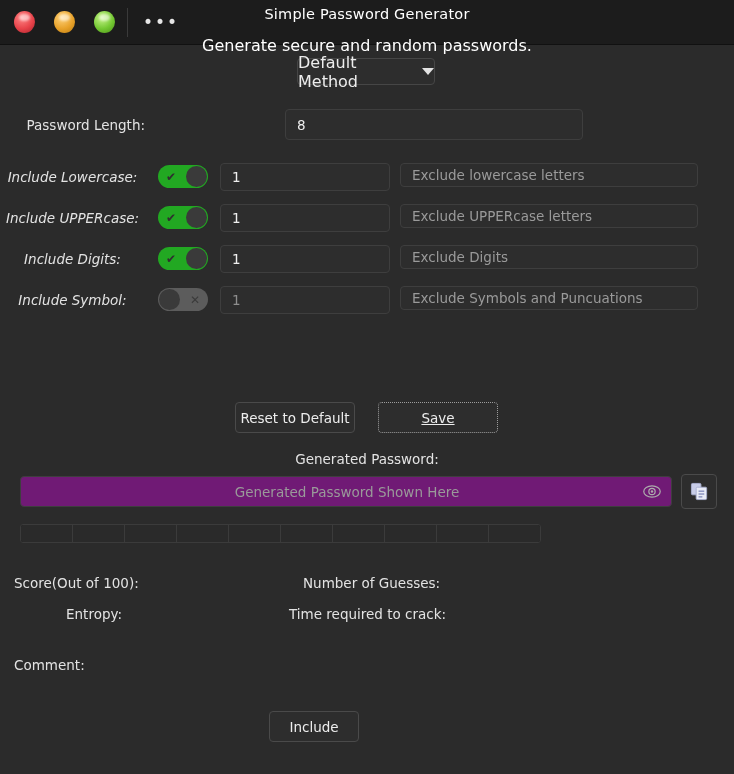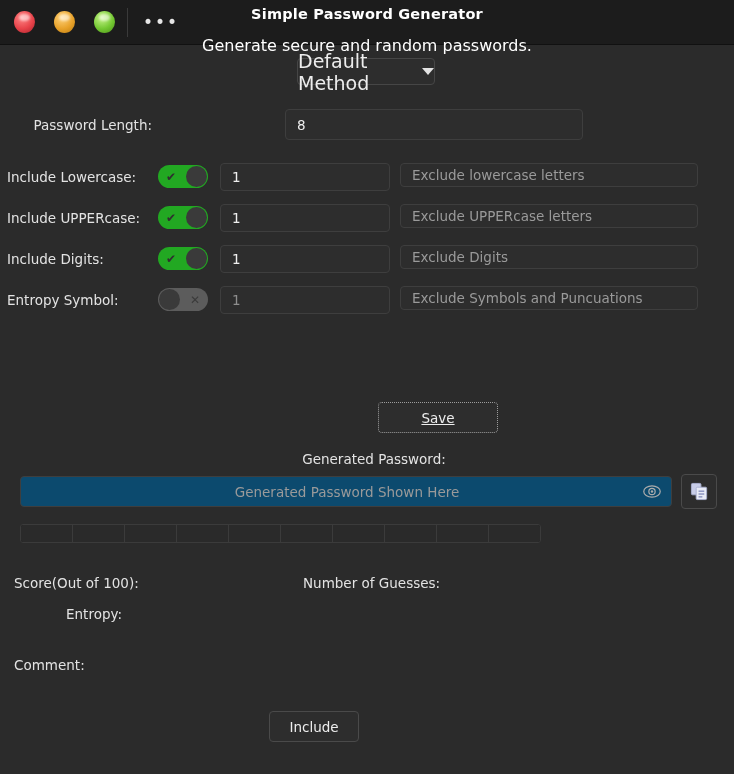--- a/index.html
+++ b/index.html
@@ -29,25 +29,25 @@
   .light.yellow { background: radial-gradient(circle at 38% 30%, #ffd27a 0%, #e8a22a 55%, #b97a10 100%); }
   .light.green  { background: radial-gradient(circle at 38% 30%, #c8f58b 0%, #74c832 55%, #4a9018 100%); }
 
   .tb-sep { position: absolute; left: 127px; top: 8px; width: 1px; height: 29px; background: #3a3a3a; }
   .dots {
     position: absolute; left: 143px; top: 15px;
     color: #e6e6e6; font-size: 17px; letter-spacing: 2px; line-height: 14px;
     user-select: none;
   }
   .title-wrap { position: absolute; left: 0; top: 6px; width: 734px; text-align: center; }
-  .app-title { font-size: 14.5px; font-weight: bold; color: #ffffff; letter-spacing: .2px; }
+  .app-title { font-size: 14.5px; font-weight: normal; color: #ffffff; letter-spacing: .2px; }
   .app-sub { font-size: 16px; color: #ffffff; margin-top: 14px; }
 
   
-  .label { color: #e3e3e3; font-size: 13.5px; margin-left: 7px; }
+  .label { color: #e3e3e3; font-size: 13.5px; }
   .input {
     background: #2d2d2d;
     border: 1px solid #3e3e3e;
     border-radius: 4px;
     color: #efefef;
     font-size: 13.5px;
     font-family: "DejaVu Sans", "Liberation Sans", sans-serif;
     padding: 0 11px;
     outline: none;
   }
@@ -64,33 +64,33 @@
     cursor: pointer;
   }
   .btn.focused { border: 1px dotted #9d9d9d; text-decoration: underline; }
 
   
   .method-btn {
     position: absolute; left: 297px; top: 58px; width: 138px; height: 27px;
     display: flex; align-items: center; justify-content: center; gap: 14px;
     background: #2d2d2d; border: 1px solid #464646; border-radius: 4px;
   }
-  .method-btn .mlabel { color: #ededed; font-size: 19px; }
+  .method-btn .mlabel { color: #ededed; font-size: 16px; }
   .caret {
     width: 0; height: 0; border-left: 6px solid transparent;
     border-right: 6px solid transparent; border-top: 7px solid #e2e2e2;
   }
 
   
   .len-label { position: absolute; left: 0; top: 117px; width: 145px; text-align: right; }
   .len-input { position: absolute; left: 285px; top: 109px; width: 298px; height: 31px; }
 
   
   .row { position: absolute; left: 0; width: 734px; height: 28px; }
-  .row .rlabel { position: absolute; left: 0; top: 6px; width: 145px; text-align: left; }
+  .row .rlabel { position: absolute; left: 0; top: 6px; width: 145px; text-align: center; font-style: italic; }
 
   .toggle {
     position: absolute; left: 158px; top: 2px;
     width: 50px; height: 23px; border-radius: 12px;
     display: flex; align-items: center; cursor: pointer;
   }
   .toggle.on  { background: #22a822; justify-content: flex-end; }
   .toggle.off { background: #5c5c5c; justify-content: flex-start; }
   .knob { width: 21px; height: 21px; border-radius: 50%; background: #3a3a3a; margin: 0 1px; }
   .tmark {
@@ -105,21 +105,21 @@
 
   
   .reset-btn { position: absolute; left: 235px; top: 402px; width: 120px; height: 31px; }
   .save-btn  { position: absolute; left: 378px; top: 402px; width: 120px; height: 31px; }
 
   .gen-pw-label { position: absolute; left: 0; top: 451px; width: 734px; text-align: center; }
 
   
   .pw-field {
     position: absolute; left: 20px; top: 476px; width: 652px; height: 31px;
-    background: #0c4a6e; border: 1px solid #3e3e3e; border-radius: 4px;
+    background: #701a75; border: 1px solid #3e3e3e; border-radius: 4px;
   }
   .pw-placeholder {
     position: absolute; left: 0; top: 0; width: 652px; height: 29px;
     display: flex; align-items: center; justify-content: center;
     color: #9a9a9a; font-size: 13.5px;
   }
   .eye-icon {
     position: absolute; right: 10px; top: 6px; width: 18px; height: 17px; cursor: pointer;
   }
   .copy-btn {
@@ -200,29 +200,30 @@
     <div class="label rlabel">Include Digits:</div>
     <div class="toggle on">
       <span class="tmark">✔</span>
       <span class="knob"></span>
     </div>
     <input class="input count-input" type="text" value="1" style="">
     <input class="input exclude-input" type="text" placeholder="Exclude Digits" style="">
   </div>
 
   <div class="row" style="top:286px">
-    <div class="label rlabel">Entropy Symbol:</div>
+    <div class="label rlabel">Include Symbol:</div>
     <div class="toggle off">
       <span class="knob"></span>
       <span class="tmark">✕</span>
     </div>
     <input class="input count-input" type="text" disabled="" value="1" style="">
     <input class="input exclude-input" type="text" placeholder="Exclude Symbols and Puncuations" style="">
   </div>
 
+  <button class="btn reset-btn">Reset to Default</button>
   <button class="btn save-btn focused">Save</button>
 
   <div class="label gen-pw-label">Generated Password:</div>
 
   <div class="pw-field">
     <div class="pw-placeholder">Generated Password Shown Here</div>
     <svg class="eye-icon" viewBox="0 0 24 22">
       <ellipse cx="12" cy="11" rx="11" ry="7.5" fill="none" stroke="#adadad" stroke-width="1.6"></ellipse>
       <circle cx="12" cy="11" r="4.2" fill="none" stroke="#adadad" stroke-width="1.6"></circle>
       <circle cx="12" cy="11" r="1.6" fill="#adadad"></circle>
@@ -248,17 +249,18 @@
     <div class="seg"></div>
     <div class="seg"></div>
     <div class="seg"></div>
     <div class="seg"></div>
     <div class="seg"></div>
   </div>
 
   <div class="stat score-lbl">Score(Out of 100):</div>
   <div class="stat guesses-lbl">Number of Guesses:</div>
   <div class="stat entropy-lbl">Entropy:</div>
+  <div class="stat crack-lbl">Time required to crack:</div>
   <div class="stat comment-lbl">Comment:</div>
 
   <button class="btn generate-btn">Include</button>
 
 </div>
 
 </body></html>

